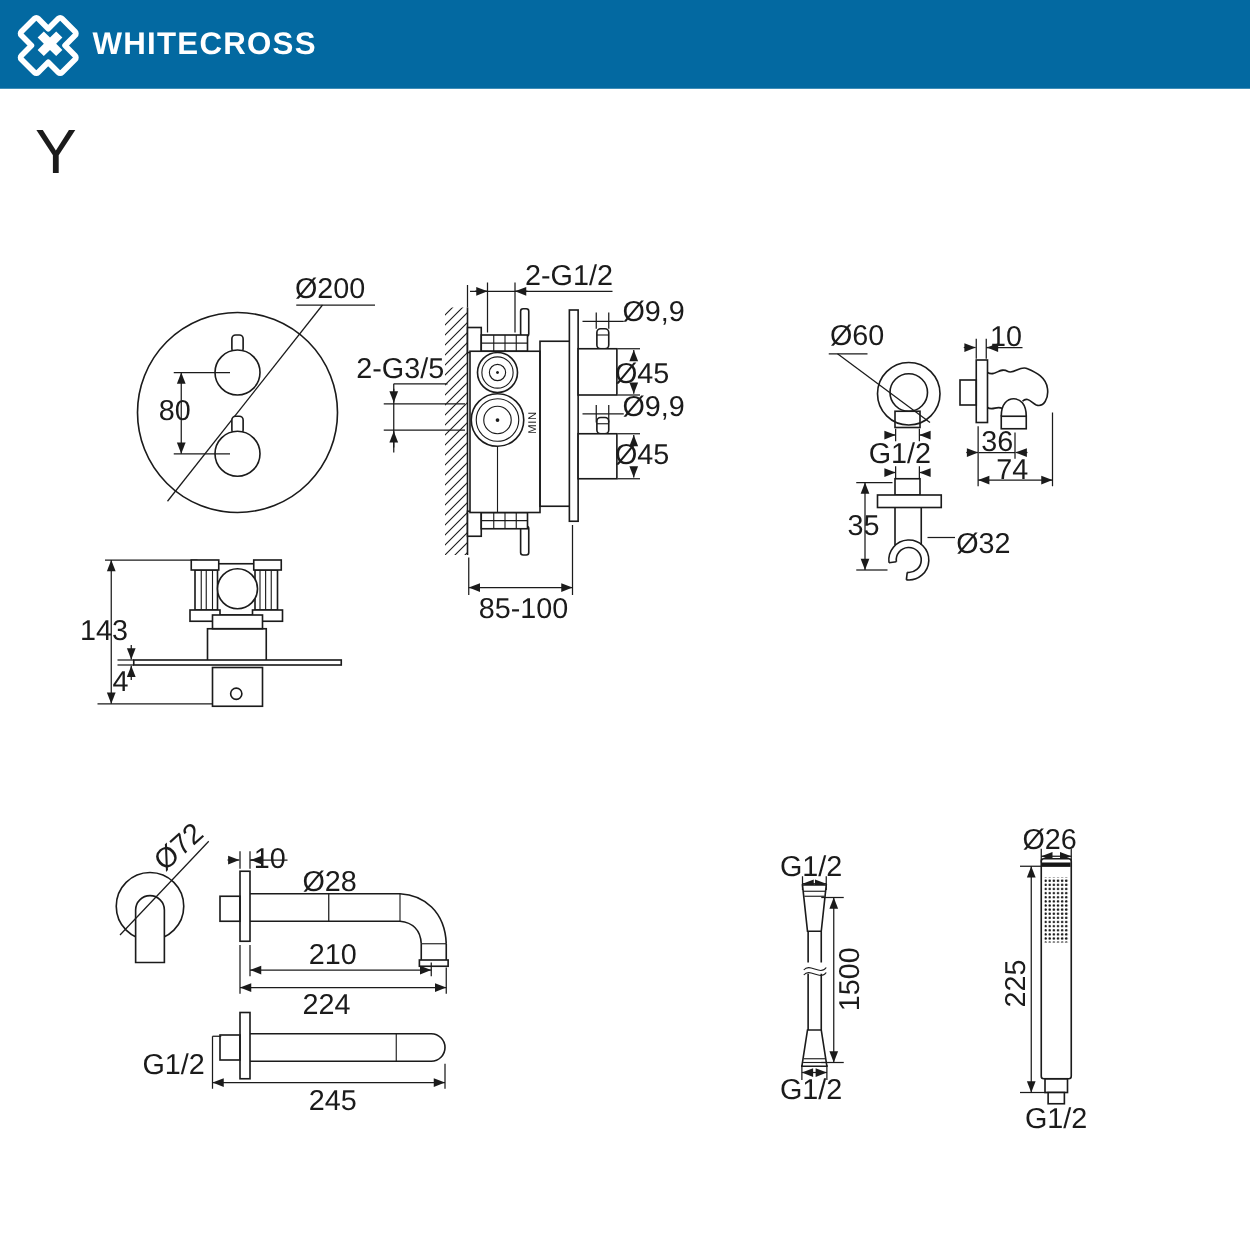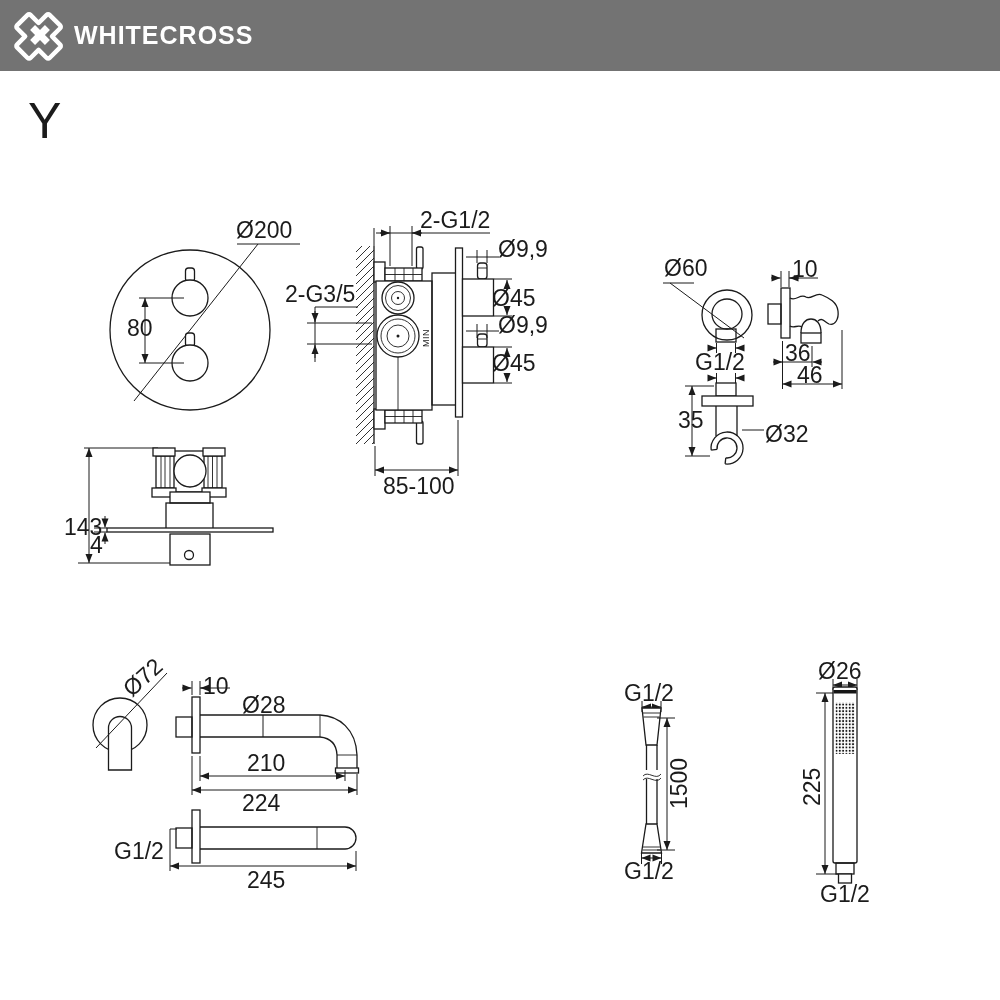--- a/index.html
+++ b/index.html
@@ -1,18 +1,18 @@
 <!DOCTYPE html>
 <html><head>
 <meta charset="utf-8">
 <style>
   html,body{margin:0;padding:0;background:#ffffff;}
   #page{position:relative;width:1000px;height:1000px;background:#fff;overflow:hidden;
         font-family:"Liberation Sans", sans-serif;color:#1b1b1b;}
-  #brandbar{position:absolute;left:0;top:0;width:1000px;height:71px;background:#737373;}
+  #brandbar{position:absolute;left:0;top:0;width:1000px;height:71px;background:#0369a1;}
   #logo{position:absolute;left:13px;top:8px;}
   #brandname{position:absolute;left:74px;top:21px;font-size:25px;font-weight:700;
              color:#ffffff;letter-spacing:1px;}
   .title{position:absolute;top:92px;font-size:50px;letter-spacing:1px;color:#1b1b1b;}
   #series{left:28px;}
   #model{right:22px;}
   #art{position:absolute;left:0;top:0;}
   .dl{position:absolute;font-size:23px;line-height:1;white-space:nowrap;color:#1b1b1b;}
   .rot90{transform:rotate(-90deg);transform-origin:0 0;}
   .rot45{transform:rotate(-42deg);transform-origin:50% 50%;width:62px;text-align:center;}
@@ -299,29 +299,29 @@
   <span class="dl" style="left:236px;top:219px">Ø200</span>
   <span class="dl" style="left:127px;top:317px">80</span>
   <span class="dl" style="left:420px;top:209px">2-G1/2</span>
   <span class="dl" style="left:285px;top:283px">2-G3/5</span>
   <span class="dl" style="left:498px;top:238px">Ø9,9</span>
   <span class="dl" style="left:492px;top:287px">Ø45</span>
   <span class="dl" style="left:498px;top:314px">Ø9,9</span>
   <span class="dl" style="left:492px;top:352px">Ø45</span>
   <span class="dl" style="left:383px;top:475px">85-100</span>
   <span class="dl tiny rot90" style="left:422px;top:347px">MIN</span>
-  <span class="dl" style="left:64px;top:516px">143</span>
+  <span class="dl" style="left:64px;top:493px">143</span>
   <span class="dl" style="left:90px;top:534px">4</span>
   <span class="dl" style="left:664px;top:257px">Ø60</span>
   <span class="dl" style="left:695px;top:351px">G1/2</span>
   <span class="dl" style="left:678px;top:409px">35</span>
   <span class="dl" style="left:765px;top:423px">Ø32</span>
   <span class="dl" style="left:792px;top:258px">10</span>
   <span class="dl" style="left:785px;top:342px">36</span>
-  <span class="dl" style="left:797px;top:364px">46</span>
+  <span class="dl" style="left:797px;top:364px">74</span>
   <span class="dl rot45" style="left:112px;top:666px">Ø72</span>
   <span class="dl" style="left:203px;top:675px">10</span>
   <span class="dl" style="left:242px;top:694px">Ø28</span>
   <span class="dl" style="left:247px;top:752px">210</span>
   <span class="dl" style="left:242px;top:792px">224</span>
   <span class="dl" style="left:114px;top:840px">G1/2</span>
   <span class="dl" style="left:247px;top:869px">245</span>
   <span class="dl" style="left:624px;top:682px">G1/2</span>
   <span class="dl rot90" style="left:668px;top:809px">1500</span>
   <span class="dl" style="left:624px;top:860px">G1/2</span>

